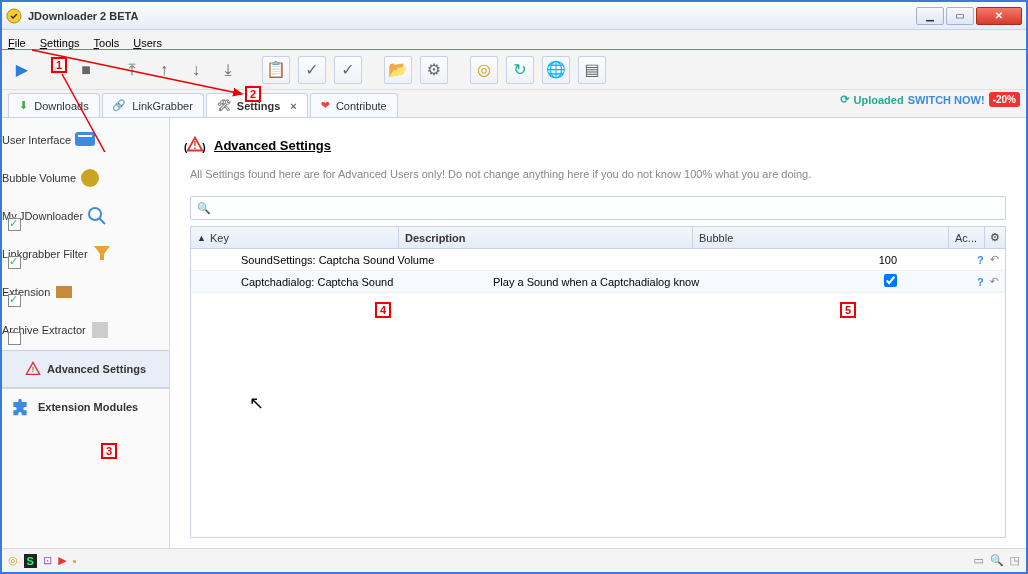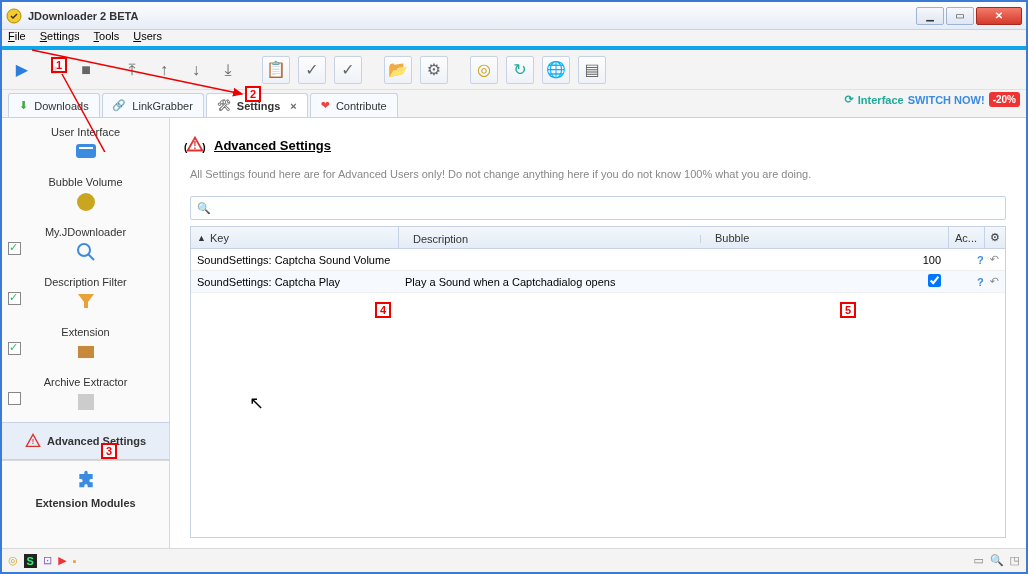--- a/index.html
+++ b/index.html
@@ -10,65 +10,65 @@
 .titlebar { height: 28px; background: linear-gradient(#fdfdfe, #e6ecf6); display: flex; align-items: center; padding: 0 4px; border-bottom: 1px solid #c7d2e6; }
 .titlebar .app-icon { width: 16px; height: 16px; margin-right: 6px; }
 .titlebar .title { flex: 1; color: #333; font-weight: bold; }
 .win-btns { display: flex; gap: 2px; }
 .win-btn { width: 28px; height: 18px; background: linear-gradient(#f6f8fb,#dfe7f3); border: 1px solid #9bb3d6; border-radius: 2px; display:flex; align-items:center; justify-content:center; cursor:pointer; font-size:10px; color:#333;}
 .win-btn.close { background: linear-gradient(#f47a6a,#d43a2a); border-color:#a52a1a; color:#fff; width:46px;}
 .win-btn.close::before{content:'✕'; font-weight:bold;}
 .win-btn.min::before{content:'▁';}
 .win-btn.max::before{content:'▭';}
 
-.menubar { height: 20px; background:#f4f4f4; display:flex; align-items:flex-start; padding: 0 6px; gap: 14px; color:#000; border-bottom:4px solid #0ea5e9;}
+.menubar { height: 20px; background:#f4f4f4; display:flex; align-items:flex-end; padding: 0 6px; gap: 14px; color:#000; border-bottom:1px solid #0ea5e9;}
 .menubar span { cursor:pointer; }
 .menubar span:first-letter { text-decoration: underline; }
 
 .toolbar { height: 40px; background:#f4f4f4; display:flex; align-items:center; padding:0 8px; gap:8px; border-bottom:1px solid #e0e0e0;}
 .tb-btn { width:24px; height:24px; display:flex; align-items:center; justify-content:center; border:1px solid transparent; border-radius:2px; cursor:pointer; color:#666; font-size:16px;}
 .tb-btn.big { width:28px; height:28px; border:1px solid #c7d2e6; background:linear-gradient(#fdfdfd,#eef2f8); }
 .tb-sep { width:6px; }
 
 .tabbar { height: 28px; display:flex; align-items:flex-end; padding:0 6px; background:#f4f4f4; border-bottom:1px solid #c7d2e6; position:relative;}
 .tab { height:24px; padding:0 10px; display:flex; align-items:center; gap:6px; border:1px solid #c7d2e6; border-bottom:none; border-radius:3px 3px 0 0; background:#f7fafe; margin-right:2px; cursor:pointer; color:#333;}
 .tab.active { background:#ffffff; font-weight:bold; }
 .tab .closex { color:#666; margin-left:4px; cursor:pointer;}
 .tabbar .promo { position:absolute; right:6px; top:2px; display:flex; align-items:center; gap:4px; font-weight:bold; }
 
 .content { flex:1; display:flex; overflow:hidden; background:#fff; }
 .sidebar { width:168px; border-right:1px solid #d8d8d8; overflow-y:auto; padding:4px 0; background:#fafafa;}
-.side-item { display:flex; flex-direction:column; align-items:center; padding:4px 0 6px; cursor:pointer; color:#333; position:relative;}
+.side-item { display:flex; flex-direction:row; align-items:center; padding:4px 0 6px; cursor:pointer; color:#333; position:relative;}
 .side-item .chk { position:absolute; left:6px; top:20px; width:13px; height:13px; border:1px solid #888; background:#fff; }
 .side-item .chk.checked::after{content:'✓'; color:#2b6; font-size:11px; position:absolute; left:0; top:-2px;}
 .side-item .icn { width:28px; height:24px; margin:2px 0;}
 .side-item.selected { background:#e8eef7; border-top:1px solid #c7d2e6; border-bottom:1px solid #c7d2e6; font-weight:bold;}
-.side-item.ext { flex-direction:column; justify-content:flex-start; padding:8px 8px; gap:8px; font-weight:bold; border-top:1px solid #d8d8d8;}
+.side-item.ext { flex-direction:row; justify-content:flex-start; padding:8px 8px; gap:8px; font-weight:bold; border-top:1px solid #d8d8d8;}
 .side-item.adv { flex-direction:row; justify-content:center; gap:6px; padding:10px 4px;}
 
 .main { flex:1; padding:10px 14px 0 14px; display:flex; flex-direction:column; overflow:hidden; position:relative;}
 .hdr { display:flex; align-items:center; gap:8px; margin:6px 0 8px 0;}
 .hdr .warn-ico { width:22px; height:22px; position:relative;}
 .hdr .ttl { font-weight:bold; text-decoration:underline; font-size:13px;}
 .desc { color:#888; margin:4px 0 12px 6px;}
 .searchbox { border:1px solid #c7d2e6; border-radius:2px; height:24px; display:flex; align-items:center; padding:0 6px; gap:6px; margin:4px 6px 6px 6px; background:#fdfefe;}
 .searchbox input { border:none; outline:none; flex:1; background:transparent;}
 
 .table { border:1px solid #c7d2e6; margin:0 6px; flex:1; display:flex; flex-direction:column; min-height:0;}
 .thead { height:22px; background:linear-gradient(#f3f7fc,#e4ecf6); display:flex; border-bottom:1px solid #c7d2e6; font-weight:normal; color:#333;}
 .th { padding:4px 6px; border-right:1px solid #c7d2e6; display:flex; align-items:center; gap:4px;}
 .th.key { width:208px;}
-.th.desc { width:294px; color:#333; margin:8px;}
+.th.desc { width:294px; color:#333; margin:0;font-weight:bold;}
 .th.val { flex:1;}
 .th.ac { width:36px;}
 .th.gear { width:20px; border-right:none; justify-content:center;}
 .tbody { flex:1; overflow:auto; background:#fff;}
 .tr { height:22px; display:flex; align-items:center; border-bottom:1px solid #f0f0f0; }
 .tr:nth-child(even){background:#f6f9fd;}
-.td { padding:3px 6px; }
+.td { padding:3px 6px;margin-left:44px; }
 .td.key { width:208px;}
 .td.dsc { width:294px;}
 .td.val { flex:1; text-align:right; padding-right:8px;}
 .td.ac { width:56px; display:flex; gap:6px; justify-content:flex-end; align-items:center;}
 
 .statusbar { height:24px; background:#f4f4f4; border-top:1px solid #d8d8d8; display:flex; align-items:center; padding:0 6px; gap:6px;}
 .statusbar .right { margin-left:auto; display:flex; gap:6px;}
 
 .marker { position:absolute; border:2px solid #e00; width:16px; height:16px; color:#e00; font-weight:bold; font-size:11px; display:flex; align-items:center; justify-content:center; background:rgba(255,255,255,0.7); z-index:50; pointer-events:none;}
 
@@ -137,21 +137,21 @@
       <span style="color:#777">🛠</span>
       <span>Settings</span>
       <span class="closex">×</span>
     </div>
     <div class="tab">
       <span style="color:#e44">❤</span>
       <span>Contribute</span>
     </div>
     <div class="promo">
       <span style="color:#2a9">⟳</span>
-      <span style="color:#2a9">Interface</span>
+      <span style="color:#2a9">Uploaded</span>
       <span style="color:#3b8be0">SWITCH NOW!</span>
       <span style="background:#e33;color:#fff;padding:2px 4px;border-radius:3px;font-size:10px">-20%</span>
     </div>
   </div>
 
   <div class="content">
     <div class="sidebar">
       <div class="side-item">
         <span>User Interface</span>
         <svg class="icn" viewBox="0 0 24 24">
@@ -168,21 +168,21 @@
       <div class="side-item">
         <span class="chk checked"></span>
         <span>My.JDownloader</span>
         <svg class="icn" viewBox="0 0 24 24">
             <circle cx="10" cy="10" r="6" fill="none" stroke="#3b8be0" stroke-width="2"></circle>
             <line x1="14" y1="14" x2="20" y2="20" stroke="#3b8be0" stroke-width="2"></line>
           </svg>
       </div>
       <div class="side-item">
         <span class="chk checked"></span>
-        <span>Description Filter</span>
+        <span>Linkgrabber Filter</span>
         <svg class="icn" viewBox="0 0 24 24">
             <path d="M4 4h16l-6 8v6h-4v-6z" fill="#e8a23a"></path>
           </svg>
       </div>
       <div class="side-item">
         <span class="chk checked"></span>
         <span>Extension</span>
         <svg class="icn" viewBox="0 0 24 24">
             <rect x="4" y="6" width="16" height="12" fill="#c88a3a"></rect>
           </svg>
@@ -242,22 +242,22 @@
           <div class="tr">
             <div class="td key">SoundSettings: Captcha Sound Volume</div>
             <div class="td dsc"></div>
             <div class="td val">100</div>
             <div class="td ac">
               <span style="color:#3b8be0;font-weight:bold">?</span>
               <span style="color:#888">↶</span>
             </div>
           </div>
           <div class="tr">
-            <div class="td key">SoundSettings: Captcha Play</div>
-            <div class="td dsc">Play a Sound when a Captchadialog opens</div>
+            <div class="td key">Captchadialog: Captcha Sound</div>
+            <div class="td dsc">Play a Sound when a Captchadialog know</div>
             <div class="td val"><input type="checkbox" checked="" style=""></div>
             <div class="td ac">
               <span style="color:#3b8be0;font-weight:bold">?</span>
               <span style="color:#888">↶</span>
             </div>
           </div>
         </div>
       </div>
       <div style="height:10px"></div>
     </div>

